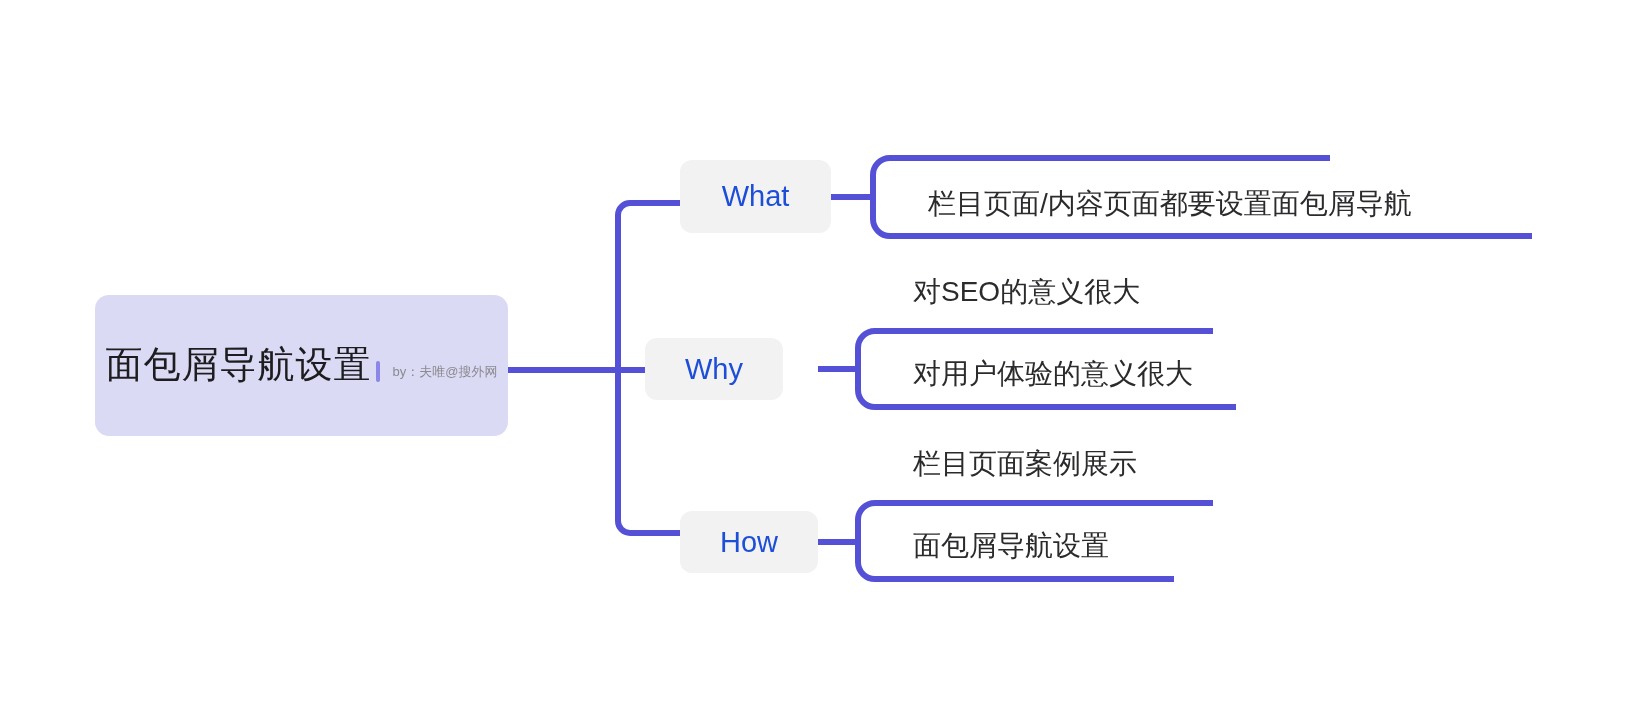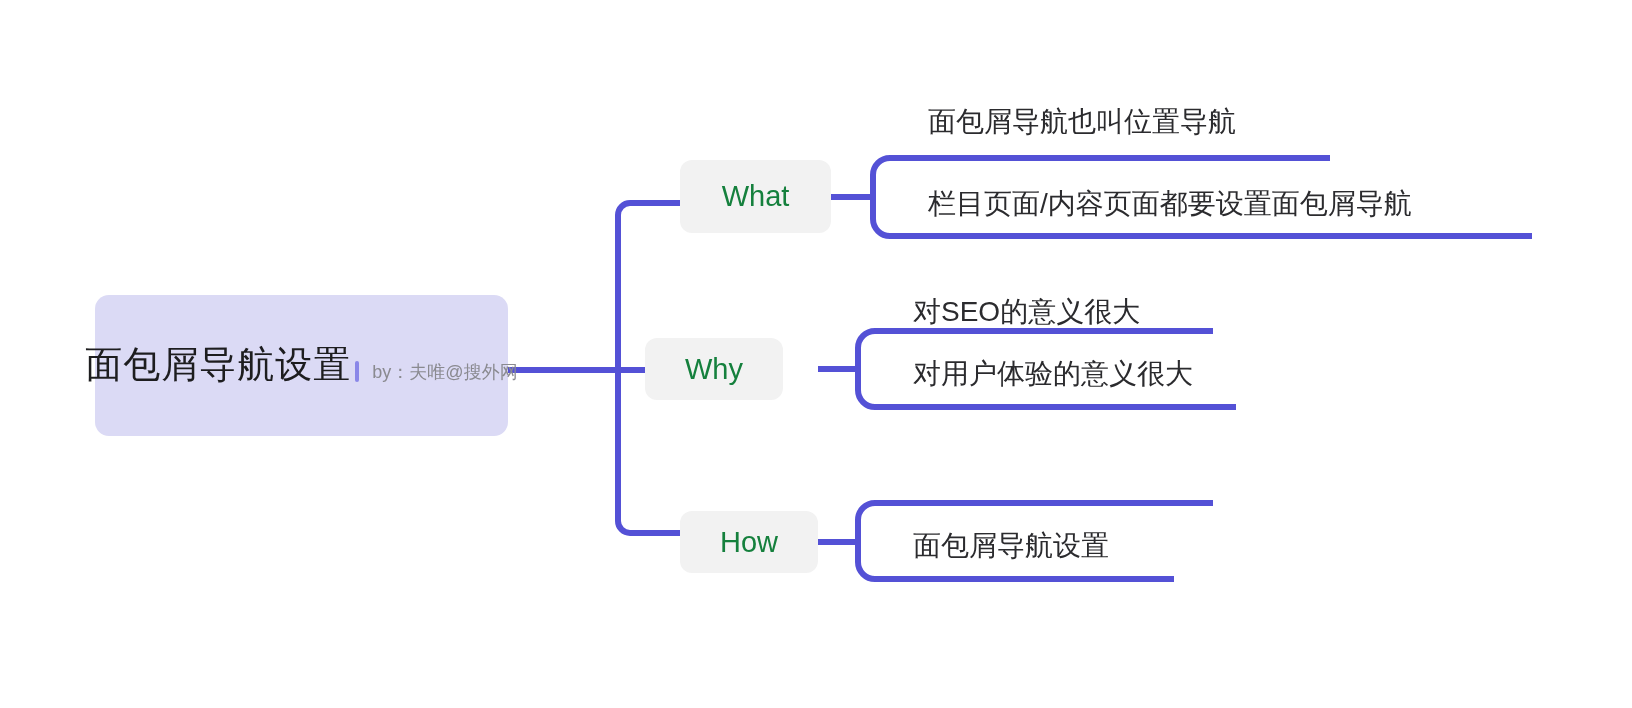--- a/index.html
+++ b/index.html
@@ -56,53 +56,53 @@
     padding-left: 4px;
   }
   .root-sub-bar {
     width: 4px;
     height: 21px;
     background: #8a87e8;
     border-radius: 2px;
     margin-right: 13px;
   }
   .root-sub {
-    font-size: 18px;
+    font-size: 13px;
     color: #8a8a90;
     white-space: nowrap;
   }
 
   
   .branch-node {
     position: absolute;
     background: #f2f2f2;
     border-radius: 12px;
     box-sizing: border-box;
     display: flex;
     align-items: center;
     justify-content: center;
-    color: #15803d;
+    color: #1d4ed8;
     font-size: 29px;
     white-space: nowrap;
   }
   .branch-what { left: 680px; top: 160px; width: 151px; height: 73px; }
   .branch-why  { left: 645px; top: 338px; width: 138px; height: 62px; }
   .branch-how  { left: 680px; top: 511px; width: 138px; height: 62px; }
 
   
   .leaf-text {
     position: absolute;
     color: #2b2b2e;
     font-size: 28px;
     white-space: nowrap;
     line-height: 1;
   }
   .leaf-w1 { left: 928px; top: 108px; }
   .leaf-w2 { left: 928px; top: 190px; }
-  .leaf-y1 { left: 913px; top: 278px; margin-top: 20px; }
+  .leaf-y1 { left: 913px; top: 278px; }
   .leaf-y2 { left: 913px; top: 360px; text-align: right; }
   .leaf-h1 { left: 913px; top: 450px; }
   .leaf-h2 { left: 913px; top: 532px; }
 </style>
 </head>
 <body>
 
 <div id="canvas">
 
   <svg id="edges" viewBox="0 0 1632 708" width="1632" height="708" fill="none">
@@ -129,21 +129,21 @@
     <div class="root-sub-wrap">
       <span class="root-sub-bar"></span>
       <span class="root-sub">by：夫唯@搜外网</span>
     </div>
   </div>
 
   <div class="branch-node branch-what">What</div>
   <div class="branch-node branch-why">Why</div>
   <div class="branch-node branch-how">How</div>
 
-  <div class="leaf-text leaf-w1">面包屑导航也叫位置导航</div>
   <div class="leaf-text leaf-w2">栏目页面/内容页面都要设置面包屑导航</div>
 
   <div class="leaf-text leaf-y1">对SEO的意义很大</div>
   <div class="leaf-text leaf-y2">对用户体验的意义很大</div>
 
+  <div class="leaf-text leaf-h1">栏目页面案例展示</div>
   <div class="leaf-text leaf-h2">面包屑导航设置</div>
 
 </div>
 
 </body></html>

